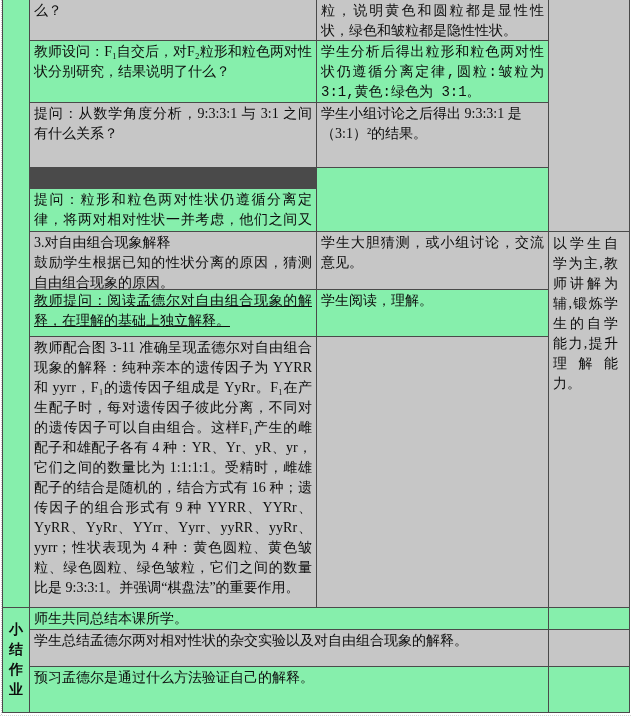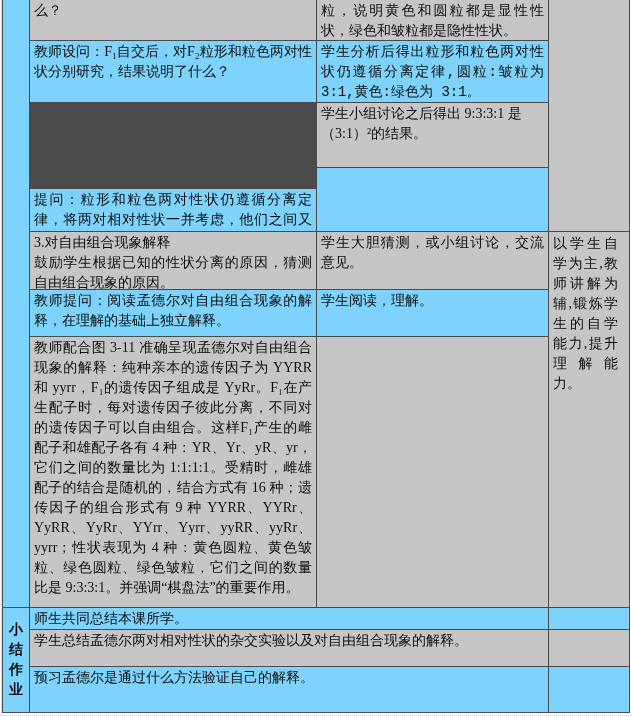--- a/index.html
+++ b/index.html
@@ -40,21 +40,21 @@
   .cell {
     padding: 1px 4px 2px 4px;
     overflow: hidden;
     font-size: 14px;
     line-height: 20px;
     color: #0d0d0d;
     white-space: pre-line;
     text-align: justify;
   }
   .shaded { background: #c6c6c6; }
-  .plain  { background: #7dd3fc; }
+  .plain  { background: #86efac; }
   .stage-cell {
     display: flex;
     align-items: center;
     justify-content: center;
     text-align: center;
     font-weight: bold;
     padding: 2px 5px;
     white-space: normal;
   }
   .stage-cell span {
@@ -77,32 +77,33 @@
       <span>小结作业</span>
     </div>
 
     <div class="cell shaded" style="grid-column:2; grid-row:1;">么？</div>
     <div class="cell shaded" style="grid-column:3; grid-row:1;">粒，说明黄色和圆粒都是显性性状，绿色和皱粒都是隐性性状。</div>
     <div class="cell shaded" style="grid-column:4; grid-row:1/5;"></div>
 
     <div class="cell plain" style="grid-column:2; grid-row:2;">教师设问：F₁自交后，对F₂粒形和粒色两对性状分别研究，结果说明了什么？</div>
     <div class="cell plain" style="grid-column:3; grid-row:2;font-family:Liberation Mono, monospace;">学生分析后得出粒形和粒色两对性状仍遵循分离定律,圆粒:皱粒为 3:1,黄色:绿色为 3:1。</div>
 
+    <div class="cell shaded" style="grid-column:2; grid-row:3;">提问：从数学角度分析，9:3:3:1 与 3:1 之间有什么关系？</div>
     <div class="cell shaded" style="grid-column:3; grid-row:3;">学生小组讨论之后得出 9:3:3:1 是
 （3:1）²的结果。</div>
 
     <div class="cell plain" style="grid-column:2; grid-row:4;margin-top:21px;">提问：粒形和粒色两对性状仍遵循分离定律，将两对相对性状一并考虑，他们之间又会有哪些关系？</div>
     <div class="cell plain" style="grid-column:3; grid-row:4;"></div>
 
     <div class="cell shaded" style="grid-column:2; grid-row:5;">3.对自由组合现象解释
 鼓励学生根据已知的性状分离的原因，猜测自由组合现象的原因。</div>
     <div class="cell shaded note-cell" style="grid-column:4; grid-row:5/8;">以学生自学为主,教师讲解为辅,锻炼学生的自学能力,提升理解能力。</div>
     <div class="cell shaded" style="grid-column:3; grid-row:5;">学生大胆猜测，或小组讨论，交流意见。</div>
 
-    <div class="cell plain" style="grid-column:2; grid-row:6;">教师提问：阅读孟德尔对自由组合现象的解释，在理解的基础上独立解释。</div>
+    <div class="cell plain" style="grid-column:2; grid-row:6;text-decoration:underline;">教师提问：阅读孟德尔对自由组合现象的解释，在理解的基础上独立解释。</div>
     <div class="cell plain" style="grid-column:3; grid-row:6;">学生阅读，理解。</div>
 
     <div class="cell shaded" style="grid-column:2; grid-row:7;">教师配合图 3-11 准确呈现孟德尔对自由组合现象的解释：纯种亲本的遗传因子为 YYRR 和 yyrr，F₁的遗传因子组成是 YyRr。F₁在产生配子时，每对遗传因子彼此分离，不同对的遗传因子可以自由组合。这样F₁产生的雌配子和雄配子各有 4 种：YR、Yr、yR、yr，它们之间的数量比为 1:1:1:1。受精时，雌雄配子的结合是随机的，结合方式有 16 种；遗传因子的组合形式有 9 种 YYRR、YYRr、YyRR、YyRr、YYrr、Yyrr、yyRR、yyRr、yyrr；性状表现为 4 种：黄色圆粒、黄色皱粒、绿色圆粒、绿色皱粒，它们之间的数量比是 9:3:3:1。并强调“棋盘法”的重要作用。</div>
     <div class="cell shaded" style="grid-column:3; grid-row:7;"></div>
 
     <div class="cell plain center-cell" style="grid-column:2/4; grid-row:8;">师生共同总结本课所学。</div>
     <div class="cell plain" style="grid-column:4; grid-row:8;"></div>
 
     <div class="cell shaded" style="grid-column:2/4; grid-row:9;">学生总结孟德尔两对相对性状的杂交实验以及对自由组合现象的解释。</div>
     <div class="cell shaded" style="grid-column:4; grid-row:9;"></div>

